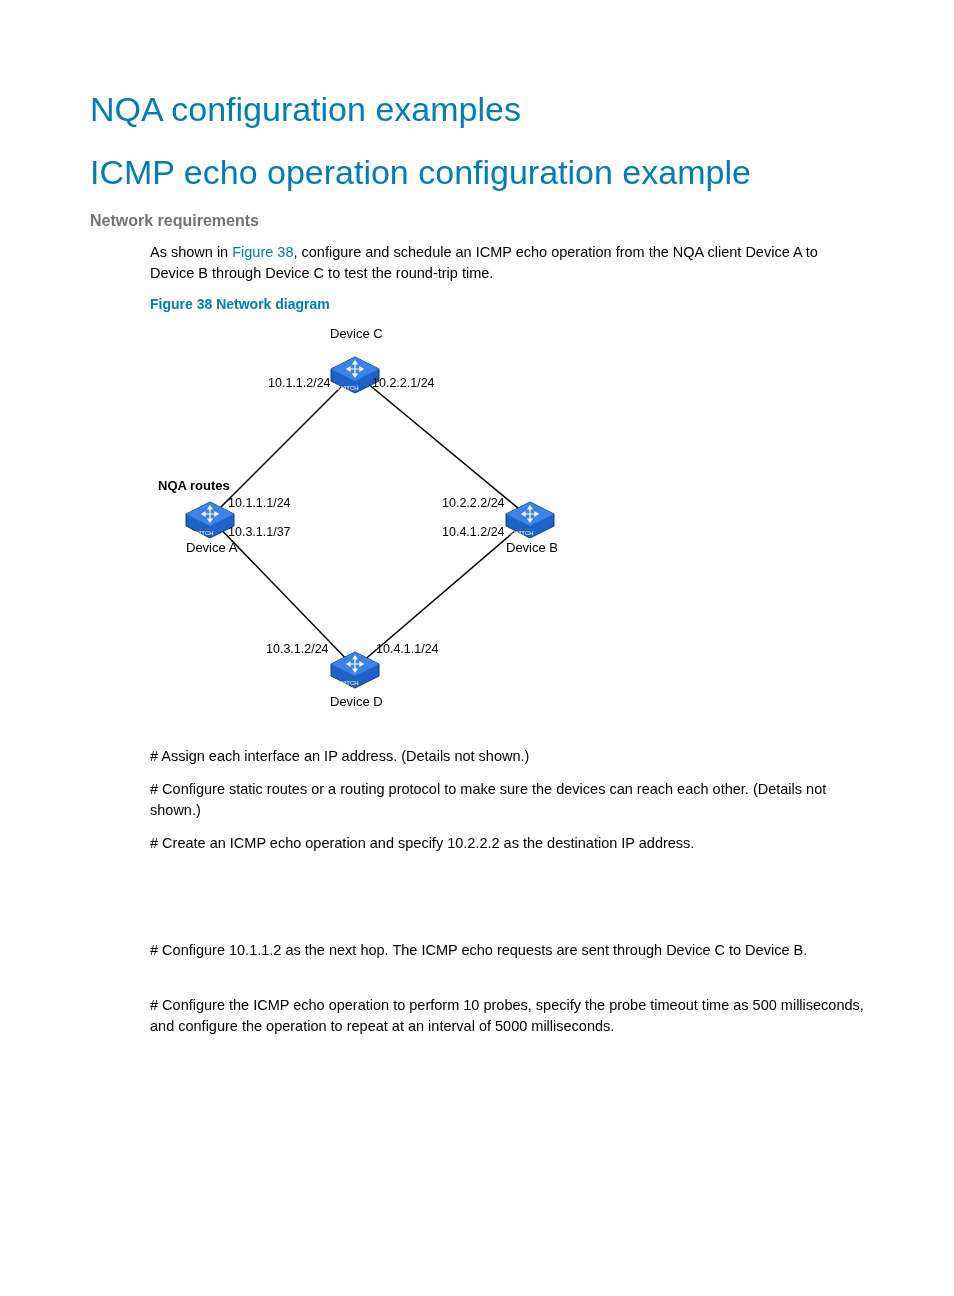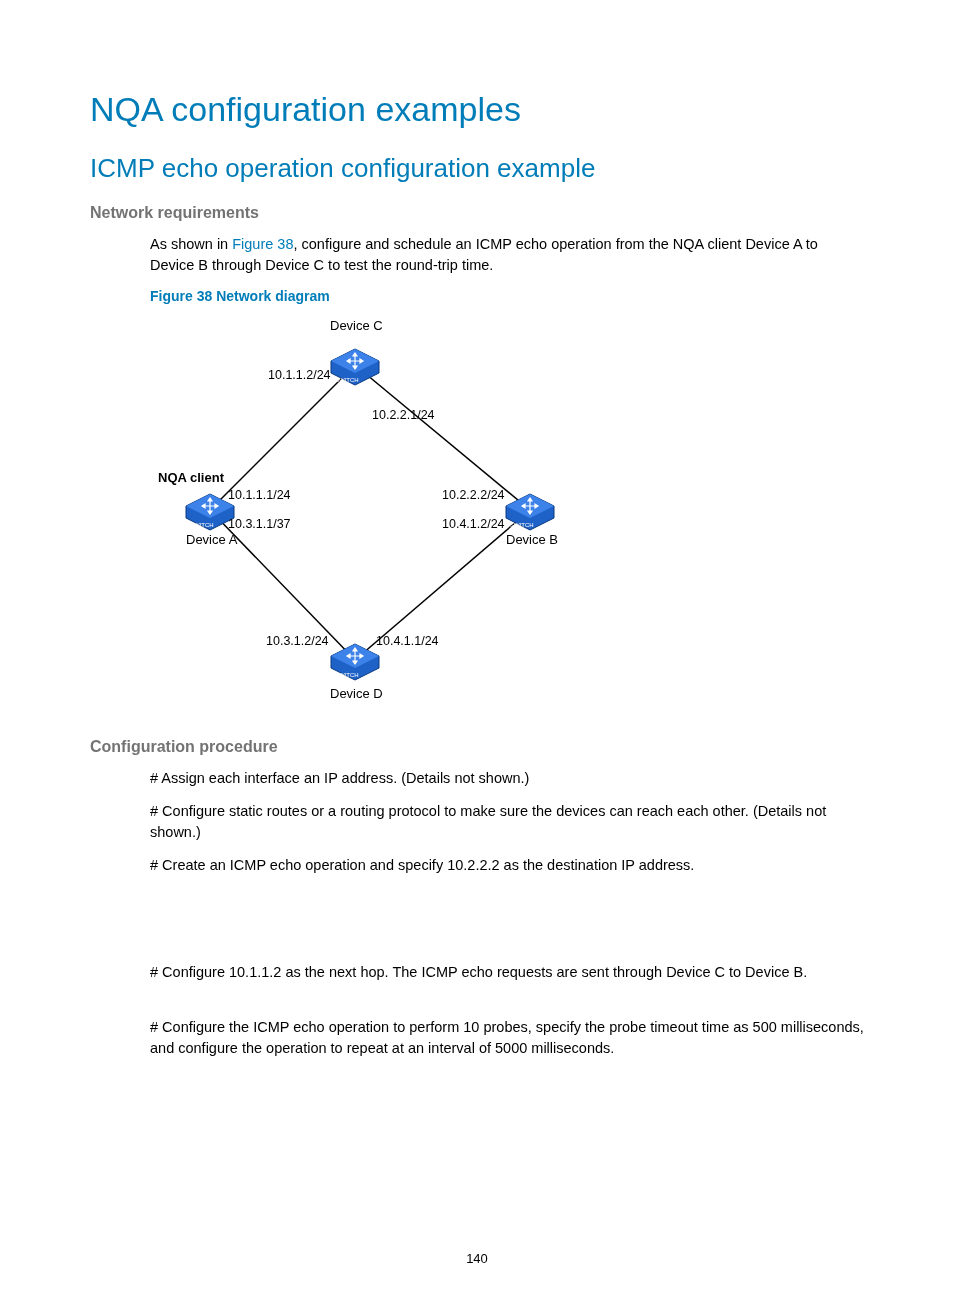--- a/index.html
+++ b/index.html
@@ -1,18 +1,18 @@
 <!DOCTYPE html>
 <html><head>
 <meta charset="utf-8">
 <style>
   html,body{margin:0;padding:0;background:#fff;font-family:Arial,Helvetica,sans-serif;color:#000;}
   .page{width:954px;height:1296px;position:relative;box-sizing:border-box;padding:90px 90px 0 90px;}
   .h1{color:#007db8;font-size:34px;font-weight:400;margin:0 0 24px 0;font-family:Liberation Sans, sans-serif;}
-  .h2{color:#007db8;font-size:26px;font-weight:400;margin:0 0 20px 0;}
+  .h2{color:#007db8;font-size:34px;font-weight:400;margin:0 0 20px 0;}
   .h3{color:#737373;font-size:16px;font-weight:700;margin:0 0 12px 0;}
   .fig{color:#007db8;font-size:14px;font-weight:700;margin:8px 0 6px 0;}
   .body-block{margin-left:60px;}
   .para{font-size:14.5px;line-height:1.45;margin:0 0 12px 0;}
   .link{color:#007db8;}
   .pagenum{position:absolute;bottom:30px;left:0;width:100%;text-align:center;font-size:13px;}
   .diagram{position:relative;width:460px;height:410px;margin:0 auto 18px 0;}
   .dev-label{position:absolute;font-size:13px;white-space:nowrap;}
   .ip-label{position:absolute;font-size:12.5px;white-space:nowrap;}
   .bold{font-weight:700;}
@@ -88,40 +88,38 @@
             <path d="M-6,-4 L6,-4 M0,-10 L0,2"></path>
             <path d="M-8,-4 l3,-2 l0,4 z" fill="#fff"></path>
             <path d="M8,-4 l-3,-2 l0,4 z" fill="#fff"></path>
             <path d="M0,-12 l-2,3 l4,0 z" fill="#fff"></path>
             <path d="M0,4 l-2,-3 l4,0 z" fill="#fff"></path>
           </g>
         </g>
       </svg>
 
       <span class="dev-label" style="left:180px;top:8px;">Device C</span>
-      <span class="dev-label bold" style="left:8px;top:160px;">NQA client</span>
+      <span class="dev-label bold" style="left:8px;top:160px;">NQA routes</span>
       <span class="dev-label" style="left:36px;top:222px;">Device A</span>
       <span class="dev-label" style="left:356px;top:222px;">Device B</span>
       <span class="dev-label" style="left:180px;top:376px;">Device D</span>
 
       <span class="ip-label" style="left:118px;top:58px;">10.1.1.2/24</span>
-      <span class="ip-label" style="left:222px;top:58px;margin-top:40px;">10.2.2.1/24</span>
+      <span class="ip-label" style="left:222px;top:58px;">10.2.2.1/24</span>
       <span class="ip-label" style="left:78px;top:178px;">10.1.1.1/24</span>
       <span class="ip-label" style="left:78px;top:207px;">10.3.1.1/37</span>
       <span class="ip-label" style="left:292px;top:178px;">10.2.2.2/24</span>
       <span class="ip-label" style="left:292px;top:207px;">10.4.1.2/24</span>
       <span class="ip-label" style="left:116px;top:324px;">10.3.1.2/24</span>
       <span class="ip-label" style="left:226px;top:324px;">10.4.1.1/24</span>
     </div>
   </div>
 
-  <h3 class="h3">Configuration procedure</h3>
 
   <div class="body-block">
     <p class="para"># Assign each interface an IP address. (Details not shown.)</p>
     <p class="para"># Configure static routes or a routing protocol to make sure the devices can reach each other. (Details not shown.)</p>
     <p class="para" style="margin-bottom:86px;"># Create an ICMP echo operation and specify 10.2.2.2 as the destination IP address.</p>
     <p class="para" style="margin-bottom:34px;"># Configure 10.1.1.2 as the next hop. The ICMP echo requests are sent through Device C to Device B.</p>
     <p class="para"># Configure the ICMP echo operation to perform 10 probes, specify the probe timeout time as 500 milliseconds, and configure the operation to repeat at an interval of 5000 milliseconds.</p>
   </div>
 
-  <div class="pagenum">140</div>
 </div>
 
 </body></html>

